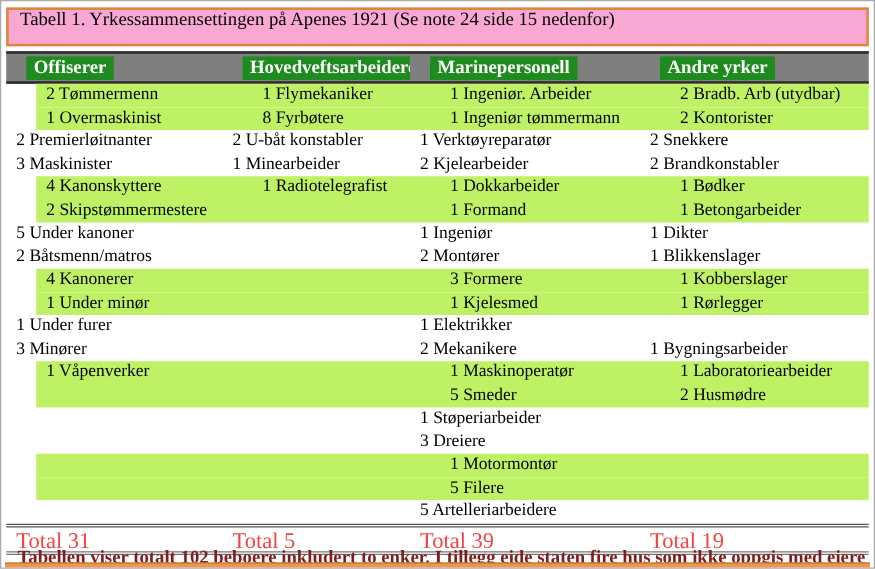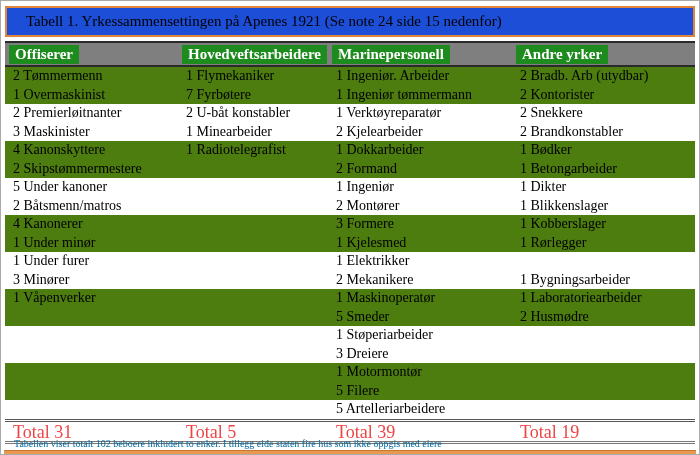--- a/index.html
+++ b/index.html
@@ -7,24 +7,24 @@
     width:700px; height:455px;
     position:relative;
     background:#ffffff;
     font-family:"Liberation Serif", serif;
     overflow:hidden;
     box-sizing:border-box;
     border:1px solid #aaa;
   }
   .title-bar {
     position:absolute; left:4px; top:5px; right:4px; height:27px;
-    background:#1d4ed8;
+    background:#f9a8d4;
     border:2px solid #DF853C;
-    display:flex; align-items:center;
-    padding-left:19px;
+    display:flex; 
+    padding-left:9px;
     font-size:15px; color:#000;
   }
   .table-wrap { position:absolute; left:4px; right:4px; top:40px; }
   .grid-row {
     display:grid;
     grid-template-columns:173px 150px 184px 1fr;
   }
   .header-row {
     height:22px;
     background:#7F7F7F;
@@ -34,43 +34,43 @@
   }
   .header-cell { overflow:hidden; white-space:nowrap; }
   .header-label {
     display:inline-block;
     background:#1E8B1E;
     color:#ffffff;
     font-weight:bold;
     font-size:15px;
     line-height:19px;
     padding:0 6px;
-    margin-left:4px;
+    margin-left:16px;
   }
   .body-row { height:18.5px; align-items:center; }
-  .body-row.stripe { background:#4d7c0f; }
+  .body-row.stripe { background:#bef264;margin-left:24px; }
   .occ-cell {
     padding-left:8px;
     font-size:14px; color:#000;
     white-space:nowrap; overflow:hidden;
   }
   .totals-row {
     height:19px;
     align-items:center;
     border-top:3px double #555;
     border-bottom:3px double #777;
     color:#ef4444;
     font-size:18px;
   }
   .total-cell { padding-left:8px; white-space:nowrap; }
   .footer-note {
     position:absolute; left:4px; right:4px; top:437px;
     padding-left:9px;
-    font-size:10px; color:#0369a1;
-    white-space:nowrap; overflow:hidden;
+    font-size:15px; color:#7f1d1d;
+    white-space:nowrap; overflow:hidden;font-weight:bold;
   }
   .bottom-strip {
     position:absolute; left:3px; right:3px; bottom:0; height:3px;
     background:#E89850;
     border-top:1px solid #C87830;
   }
 </style>
 </head>
 <body>
 
@@ -97,21 +97,21 @@
 
   <div id="table-body">
       <div class="grid-row body-row stripe">
         <div class="occ-cell">2 Tømmermenn</div>
         <div class="occ-cell">1 Flymekaniker</div>
         <div class="occ-cell">1 Ingeniør. Arbeider</div>
         <div class="occ-cell">2 Bradb. Arb (utydbar)</div>
       </div>
       <div class="grid-row body-row stripe">
         <div class="occ-cell">1 Overmaskinist</div>
-        <div class="occ-cell">7 Fyrbøtere</div>
+        <div class="occ-cell">8 Fyrbøtere</div>
         <div class="occ-cell">1 Ingeniør tømmermann</div>
         <div class="occ-cell">2 Kontorister</div>
       </div>
       <div class="grid-row body-row">
         <div class="occ-cell">2 Premierløitnanter</div>
         <div class="occ-cell">2 U-båt konstabler</div>
         <div class="occ-cell">1 Verktøyreparatør</div>
         <div class="occ-cell">2 Snekkere</div>
       </div>
       <div class="grid-row body-row">
@@ -122,21 +122,21 @@
       </div>
       <div class="grid-row body-row stripe">
         <div class="occ-cell">4 Kanonskyttere</div>
         <div class="occ-cell">1 Radiotelegrafist</div>
         <div class="occ-cell">1 Dokkarbeider</div>
         <div class="occ-cell">1 Bødker</div>
       </div>
       <div class="grid-row body-row stripe">
         <div class="occ-cell">2 Skipstømmermestere</div>
         <div class="occ-cell"></div>
-        <div class="occ-cell">2 Formand</div>
+        <div class="occ-cell">1 Formand</div>
         <div class="occ-cell">1 Betongarbeider</div>
       </div>
       <div class="grid-row body-row">
         <div class="occ-cell">5 Under kanoner</div>
         <div class="occ-cell"></div>
         <div class="occ-cell">1 Ingeniør</div>
         <div class="occ-cell">1 Dikter</div>
       </div>
       <div class="grid-row body-row">
         <div class="occ-cell">2 Båtsmenn/matros</div>

